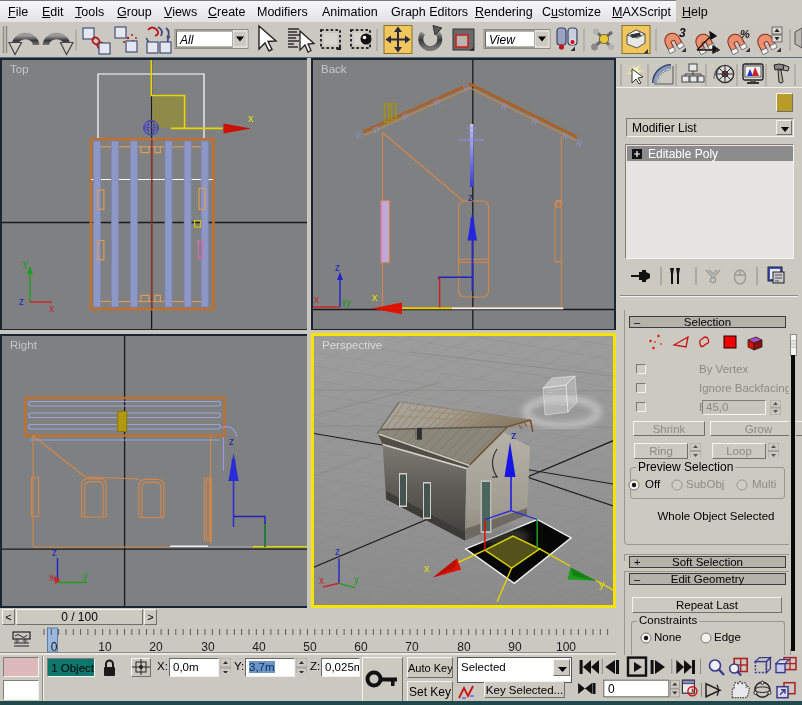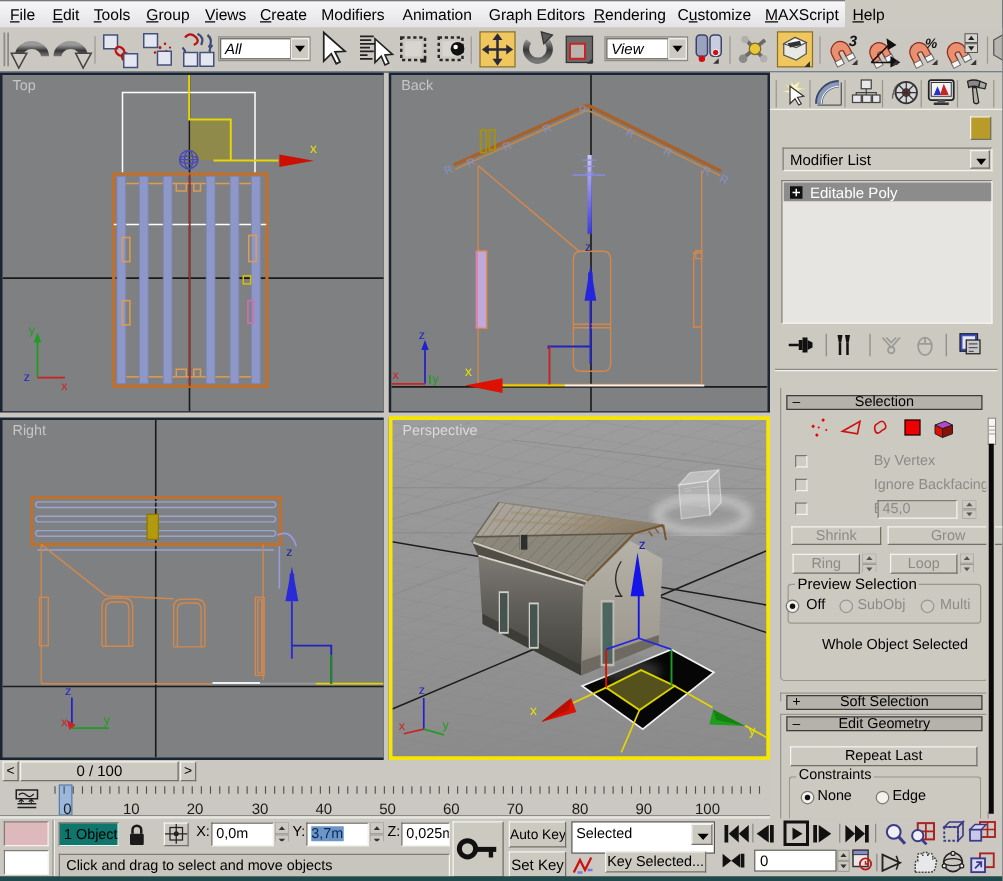--- a/index.html
+++ b/index.html
@@ -929,21 +929,20 @@
 <div class="abs" style="left:0;top:44px;width:616px;height:1px;background:#8a8a86"></div>
 <div class="abs" style="left:0;top:45px;width:616px;height:2px;background:#e8e7e2"></div>
 </div>
 
 <div id="statusbar" class="abs">
 <div class="abs sunk" style="left:3px;top:2px;width:36px;height:20px;background:#ddb9bb"></div>
 <div class="abs sunk" style="left:3px;top:25px;width:36px;height:20px;background:#ffffff"></div>
 <div class="abs" style="left:42px;top:1px;width:1px;height:46px;background:#8a8a86"></div>
 <div class="abs" style="left:43px;top:1px;width:1px;height:46px;background:#f2f1ec"></div>
 <div class="abs sunk" style="left:47px;top:3px;width:48px;height:19px;background:#0f766e;text-align:right;font-size:11.5px;line-height:18px">1 Object</div>
-<div class="abs sunk" style="left:47px;top:28px;width:313px;height:19px;background:#c8c5bd;font-size:11.5px;line-height:18px;padding-left:5px;white-space:nowrap;overflow:hidden">Click and drag to select and move objects</div>
 <svg class="abs" width="20" height="20" style="left:101px;top:4px">
   <rect x="3" y="8" width="11" height="9" rx="1" fill="#1a1a1a"></rect>
   <path d="M5,8 V5 a3.5,3.5 0 0 1 7,0 V8" fill="none" stroke="#1a1a1a" stroke-width="2"></path>
 </svg>
 <div class="abs btn" style="left:131px;top:3px;width:20px;height:19px">
   <svg width="18" height="17">
         <rect x="4" y="3" width="10" height="10" fill="none" stroke="#222"></rect>
         <line x1="9" y1="0" x2="9" y2="16" stroke="#222"></line>
         <line x1="0" y1="8" x2="18" y2="8" stroke="#222"></line>
         <circle cx="9" cy="8" r="2" fill="#222"></circle>

